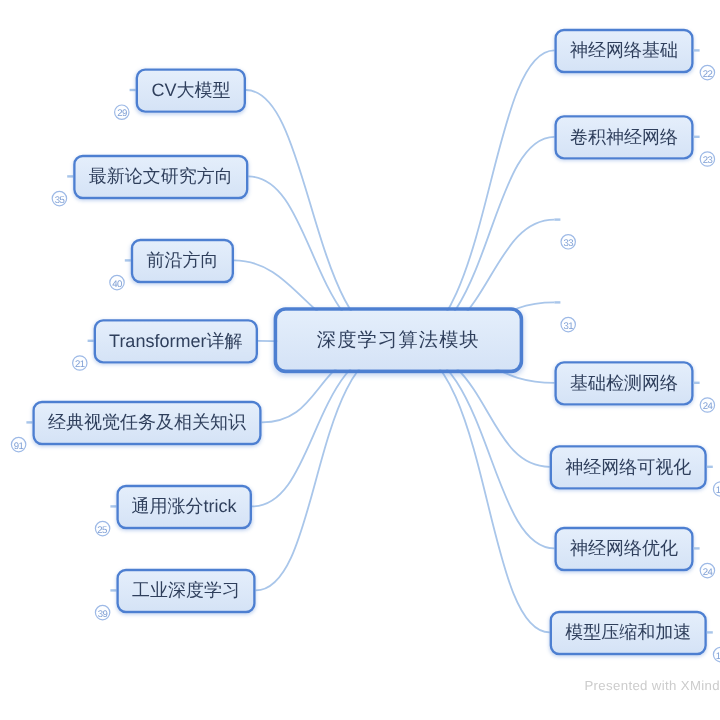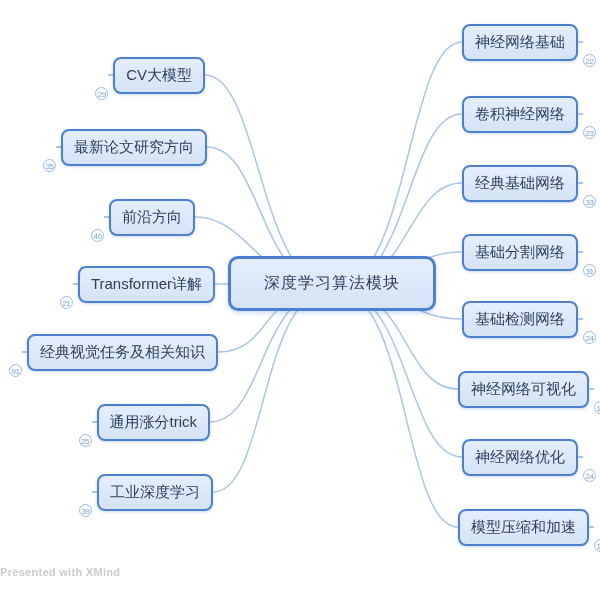--- a/index.html
+++ b/index.html
@@ -27,22 +27,22 @@
   }
   .stub{width:5px;height:2px;background:var(--connector);flex:0 0 5px;}
   .box{
     background:linear-gradient(180deg,var(--fillTop) 0%,var(--fillBot) 100%);
     border:2px solid var(--border);border-radius:8px;
     color:var(--text);font-size:15px;font-weight:500;
     padding:7px 11px;white-space:nowrap;
     box-shadow:0 1px 3px rgba(77,127,209,.30);cursor:pointer;
   }
   .footer{
-    position:absolute;left:0;top:566px;width:100%;text-align:left;z-index:2;
-    color:var(--footer);font-size:11px;font-weight:bold;letter-spacing:.3px;
+    position:absolute;left:0;top:566px;width:100%;text-align:right;z-index:2;
+    color:var(--footer);font-size:11px;font-weight:normal;letter-spacing:.3px;
   }
 </style>
 </head>
 <body>
 
 <div class="canvas" style="--fillTop: #e4eefb; --fillBot: #d5e3f6; --border: #4d7fd1; --text: #2f3f5c; --connector: #a9c6ea; --badgeBorder: #9db9e6; --badgeText: #7f9fd4; --footer: #cccccc;">
   <svg id="connectors" width="600" height="600">
       <path d="M334,288 C259,288 260,75 205,75" fill="none" stroke="#a9c6ea" stroke-width="1.5"></path>
       <path d="M334,288 C259,288 262,147 207,147" fill="none" stroke="#a9c6ea" stroke-width="1.5"></path>
       <path d="M334,288 C259,288 250,217 195,217" fill="none" stroke="#a9c6ea" stroke-width="1.5"></path>
@@ -102,26 +102,24 @@
     <div class="box">神经网络基础</div>
   </div>
       <div class="topic right" style="top: 114px; left: 462px;">
     <span class="badge">23</span>
     <span class="stub"></span>
     <div class="box">卷积神经网络</div>
   </div>
       <div class="topic right" style="top: 183px; left: 462px;">
     <span class="badge">33</span>
     <span class="stub"></span>
-    <div class="box">经典基础网络</div>
   </div>
       <div class="topic right" style="top: 252px; left: 462px;">
     <span class="badge">31</span>
     <span class="stub"></span>
-    <div class="box">基础分割网络</div>
   </div>
       <div class="topic right" style="top: 319px; left: 462px;">
     <span class="badge">24</span>
     <span class="stub"></span>
     <div class="box">基础检测网络</div>
   </div>
       <div class="topic right" style="top: 389px; left: 458px;">
     <span class="badge">10</span>
     <span class="stub"></span>
     <div class="box">神经网络可视化</div>

